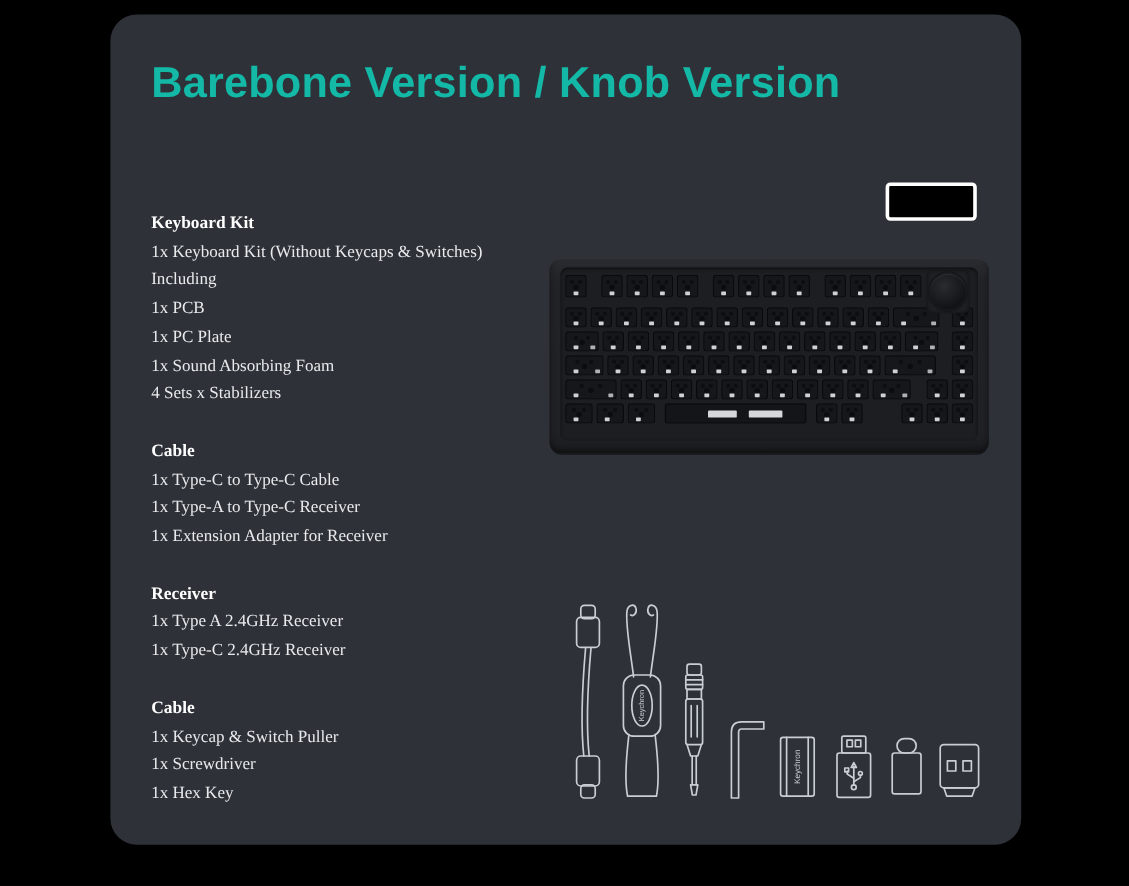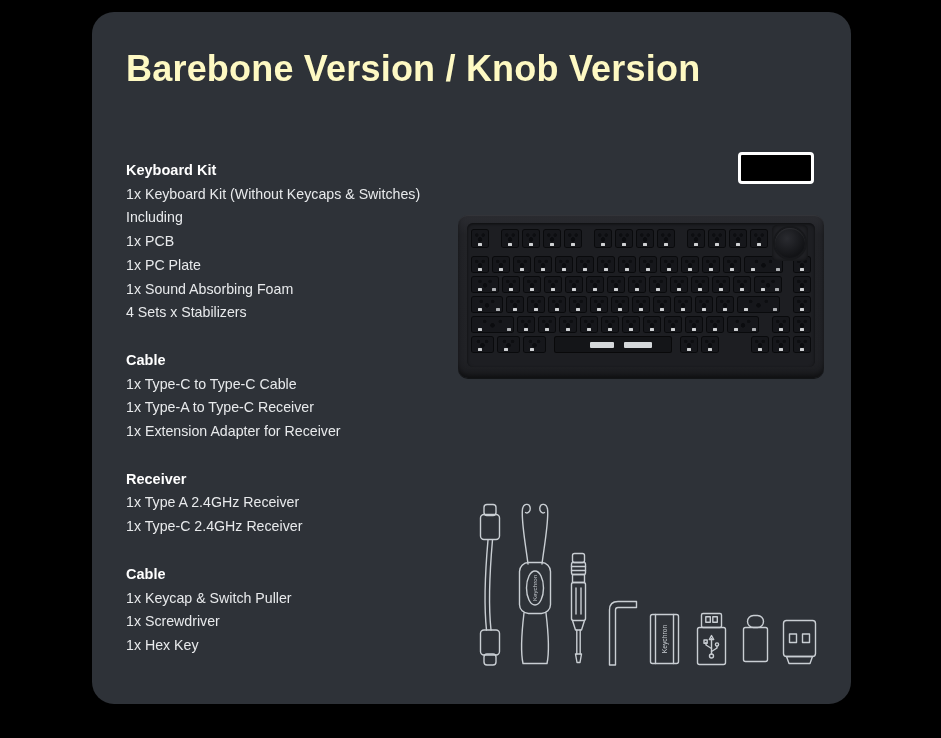--- a/index.html
+++ b/index.html
@@ -2,30 +2,30 @@
 <html><head>
 <meta charset="utf-8">
 <style>
   html,body{margin:0;padding:0;background:#000;}
   .stage{position:relative;width:941px;height:738px;background:#000;overflow:hidden;
          font-family:"Liberation Sans","DejaVu Sans",sans-serif;}
   .card{position:absolute;left:92px;top:12px;width:759px;height:692px;
         background:#2e3238;border-radius:22px;}
 
   
-  .title{position:absolute;left:34px;top:36px;margin:0;color:#fef9c3;
+  .title{position:absolute;left:34px;top:36px;margin:0;color:#14b8a6;
          font-size:36px;font-weight:700;letter-spacing:.2px;}
 
   
   .swatch{position:absolute;left:646px;top:140px;width:70px;height:26px;
           background:#000;border:3px solid #fff;border-radius:4px;}
 
   
   .specs{position:absolute;left:34px;top:147px;width:330px;}
-  .specs section{margin:0 0 24px 0;}
+  .specs section{margin:16px 0 24px 0;font-family:Liberation Serif, serif;}
   .specs h3{margin:0;color:#fff;font-size:14.5px;font-weight:700;line-height:23.7px;}
   .specs p{margin:0;color:#e8eaec;font-size:14.2px;font-weight:400;line-height:23.7px;}
 
   
   .kb{position:absolute;left:366px;top:203px;width:366px;height:163px;
       background:linear-gradient(#2b2c31,#222327 12%,#202125 88%,#1b1c1f);
       border-radius:10px;box-shadow:inset 0 1px 0 rgba(255,255,255,.05), inset 0 -3px 5px rgba(0,0,0,.45), 0 1px 0 rgba(0,0,0,.6);}
   .kb-plate{position:absolute;left:9px;top:8px;right:9px;bottom:11px;
             background:#1d1e22;border-radius:6px;box-shadow:inset 0 1px 3px rgba(0,0,0,.6);}
   .krows{position:absolute;left:4px;top:6px;right:4px;}

